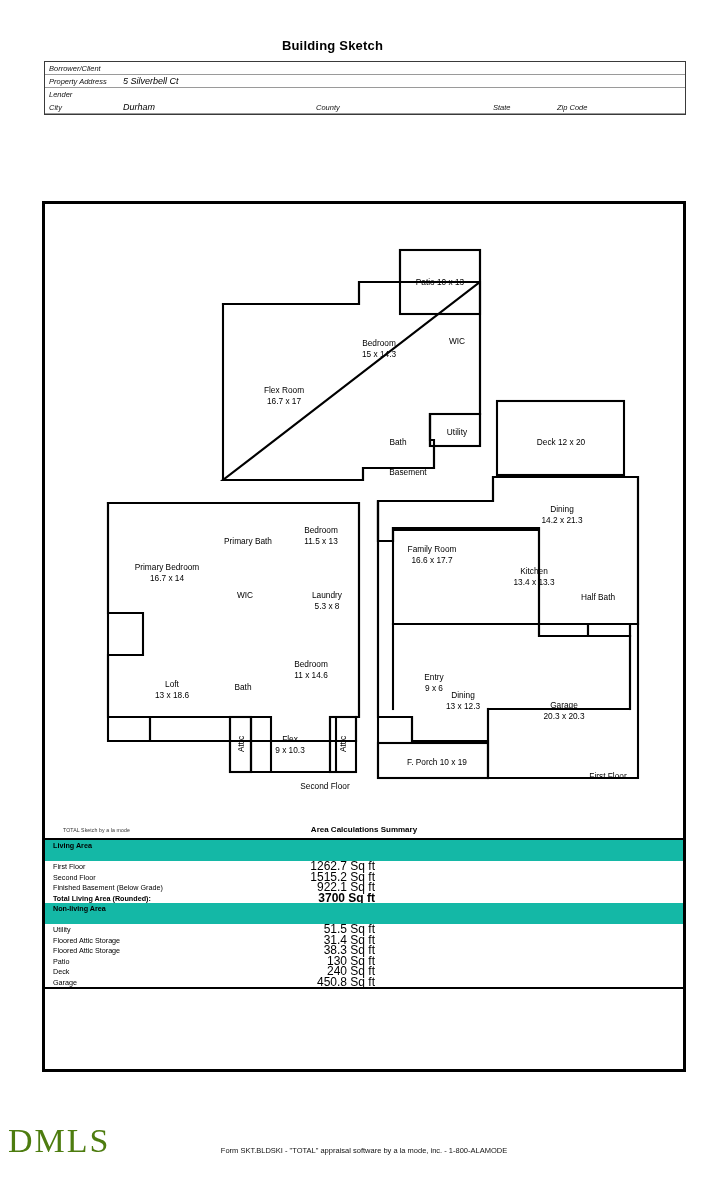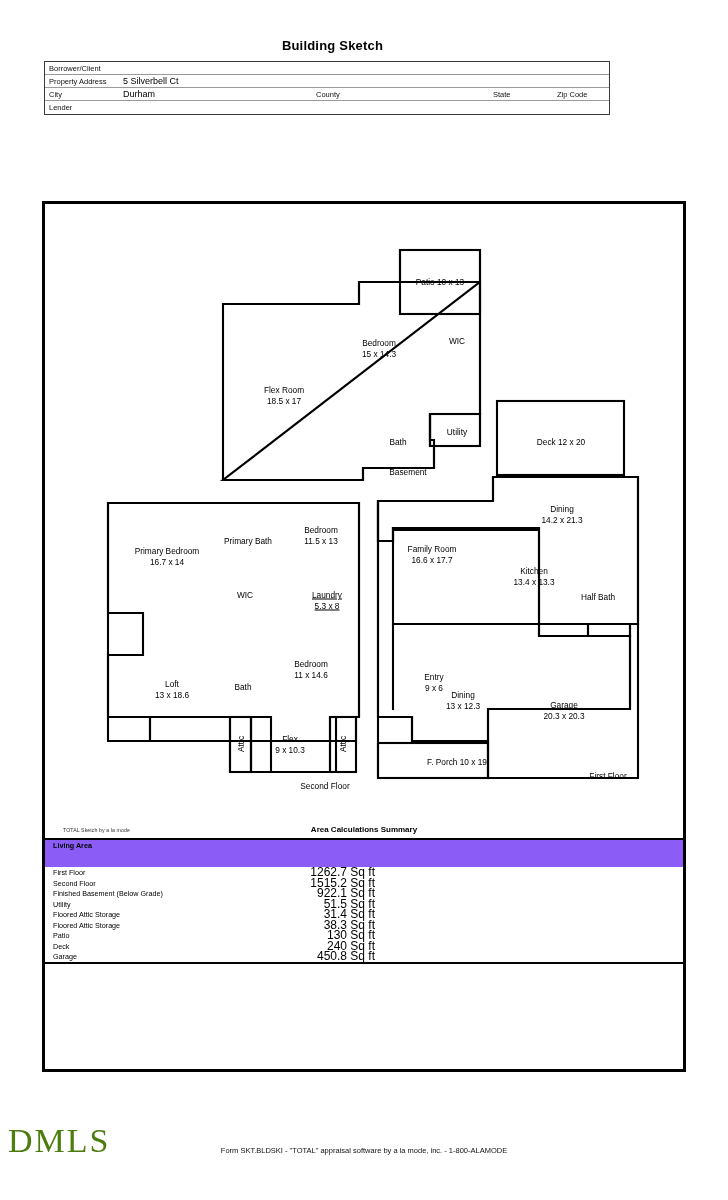--- a/index.html
+++ b/index.html
@@ -27,24 +27,25 @@
     font-size: 13px;
     font-weight: bold;
     letter-spacing: 0.2px;
   }
 
   
   .info-table {
     position: absolute;
     left: 44px;
     top: 61px;
-    width: 566px;
+    width: 642px;
     border: 1px solid #3a3a3a;
     border-collapse: collapse;
     box-sizing: border-box;
+    font-style: italic;
   }
   .info-row {
     position: relative;
     height: 13px;
     border-bottom: 1px solid #9a9a9a;
     box-sizing: border-box;
   }
   .info-row.last { border-bottom: none; }
   .lbl {
     position: absolute;
@@ -138,22 +139,22 @@
     border-top: 2px solid #000;
     border-bottom: 2px solid #000;
     box-sizing: border-box;
   }
   .sum-row {
     position: relative;
     height: 10.5px;
     box-sizing: border-box;
   }
   .sum-row.section {
-    background: #8b5cf6;
-    height: 27px;
+    background: #14b8a6;
+    height: 21px;
   }
   .sum-name {
     position: absolute;
     left: 8px;
     top: 1px;
     font-size: 7.2px;
     line-height: 9px;
     white-space: nowrap;
   }
   .sum-val {
@@ -198,35 +199,35 @@
 <div class="doc-title">Building Sketch</div>
 
 <div class="info-table">
   <div class="info-row">
     <span class="lbl" style="left:4px;">Borrower/Client</span>
     <span class="val" style="left:78px;"></span>
   </div>
   <div class="info-row">
     <span class="lbl" style="left:4px;">Property Address</span>
     <span class="val" style="left:78px;">5 Silverbell Ct</span>
+  </div>
+  <div class="info-row last">
+    <span class="lbl" style="left:4px;">Lender</span>
+    <span class="val" style="left:78px;"></span>
   </div>
   <div class="info-row">
     <span class="lbl" style="left:4px;">City</span>
     <span class="val" style="left:78px;">Durham</span>
     <span class="lbl" style="left:271px;">County</span>
     <span class="val" style="left:320px;"></span>
     <span class="lbl" style="left:448px;">State</span>
     <span class="val" style="left:480px;"></span>
     <span class="lbl" style="left:512px;">Zip Code</span>
     <span class="val" style="left:560px;"></span>
   </div>
-  <div class="info-row last">
-    <span class="lbl" style="left:4px;">Lender</span>
-    <span class="val" style="left:78px;"></span>
-  </div>
 </div>
 
 <div class="sketch-frame">
   <div class="sketch-canvas">
 
     <svg width="638" height="620" viewBox="0 0 638 620" style="position:absolute;left:0;top:0;">
       <g fill="none" stroke="#000000" stroke-width="2.1" stroke-linejoin="miter" stroke-linecap="square">
 
         <path d="M 178,100 L 314,100 L 314,78 L 435,78 L 435,46 L 355,46 L 355,78
                  L 314,78 M 435,78 L 435,210 L 385,210 L 385,242 L 389,242 L 389,264
@@ -279,33 +280,33 @@
         <path d="M 311,513 L 311,537"></path>
         <path d="M 105,537 L 185,537"></path>
       </g>
     </svg>
 
     <div class="plan-label" style="left:395px; top:78px;">Patio 10 x 13</div>
     <div class="plan-label" style="left:412px; top:137px;">WIC</div>
     <div class="plan-label" style="left:334px; top:144px;">Bedroom
 15 x 14.3</div>
     <div class="plan-label" style="left:239px; top:191px;">Flex Room
-18.5 x 17</div>
+16.7 x 17</div>
     <div class="plan-label" style="left:353px; top:238px;">Bath</div>
     <div class="plan-label" style="left:412px; top:228px;">Utility</div>
     <div class="plan-label" style="left:516px; top:238px;">Deck 12 x 20</div>
     <div class="floor-tag" style="left:363px; top:268px;">Basement</div>
 
-    <div class="plan-label" style="left:122px; top:352px;">Primary Bedroom
+    <div class="plan-label" style="left:122px; top:368px;">Primary Bedroom
 16.7 x 14</div>
     <div class="plan-label" style="left:203px; top:337px;">Primary Bath</div>
     <div class="plan-label" style="left:276px; top:331px;">Bedroom
 11.5 x 13</div>
     <div class="plan-label" style="left:200px; top:391px;">WIC</div>
-    <div class="plan-label" style="left:282px; top:396px;text-decoration:underline;">Laundry
+    <div class="plan-label" style="left:282px; top:396px;">Laundry
 5.3 x 8</div>
     <div class="plan-label" style="left:266px; top:465px;">Bedroom
 11 x 14.6</div>
     <div class="plan-label" style="left:127px; top:485px;">Loft
 13 x 18.6</div>
     <div class="plan-label" style="left:198px; top:483px;">Bath</div>
     <div class="plan-label vert" style="left:196px; top:540px;">Attic</div>
     <div class="plan-label vert" style="left:298px; top:540px;">Attic</div>
     <div class="plan-label" style="left:245px; top:540px;">Flex
 9 x 10.3</div>
@@ -317,21 +318,21 @@
 16.6 x 17.7</div>
     <div class="plan-label" style="left:489px; top:372px;">Kitchen
 13.4 x 13.3</div>
     <div class="plan-label" style="left:553px; top:393px;">Half Bath</div>
     <div class="plan-label" style="left:355px; top:478px;margin-left:34px;">Entry
 9 x 6</div>
     <div class="plan-label" style="left:418px; top:496px;">Dining
 13 x 12.3</div>
     <div class="plan-label" style="left:519px; top:506px;">Garage
 20.3 x 20.3</div>
-    <div class="plan-label" style="left:412px; top:558px;">F. Porch 10 x 19</div>
+    <div class="plan-label" style="left:392px; top:558px;">F. Porch 10 x 19</div>
     <div class="floor-tag" style="left:563px; top:572px;">First Floor</div>
 
     <div class="summary-head">
       <span class="sketch-credit">TOTAL Sketch by a la mode</span>
       <span class="summary-title">Area Calculations Summary</span>
     </div>
 
     <div class="summary-table" id="summary-table">
         <div class="sum-row section">
           <span class="sum-name">Living Area</span>
@@ -341,20 +342,27 @@
           <span class="sum-val">1262.7 Sq ft</span>
         </div>
         <div class="sum-row">
           <span class="sum-name">Second Floor</span>
           <span class="sum-val">1515.2 Sq ft</span>
         </div>
         <div class="sum-row">
           <span class="sum-name">Finished Basement (Below Grade)</span>
           <span class="sum-val">922.1 Sq ft</span>
         </div>
+        <div class="sum-row bold">
+          <span class="sum-name">Total Living Area (Rounded):</span>
+          <span class="sum-val">3700 Sq ft</span>
+        </div>
+        <div class="sum-row section">
+          <span class="sum-name">Non-living Area</span>
+        </div>
         <div class="sum-row">
           <span class="sum-name">Utility</span>
           <span class="sum-val">51.5 Sq ft</span>
         </div>
         <div class="sum-row">
           <span class="sum-name">Floored Attic Storage</span>
           <span class="sum-val">31.4 Sq ft</span>
         </div>
         <div class="sum-row">
           <span class="sum-name">Floored Attic Storage</span>

